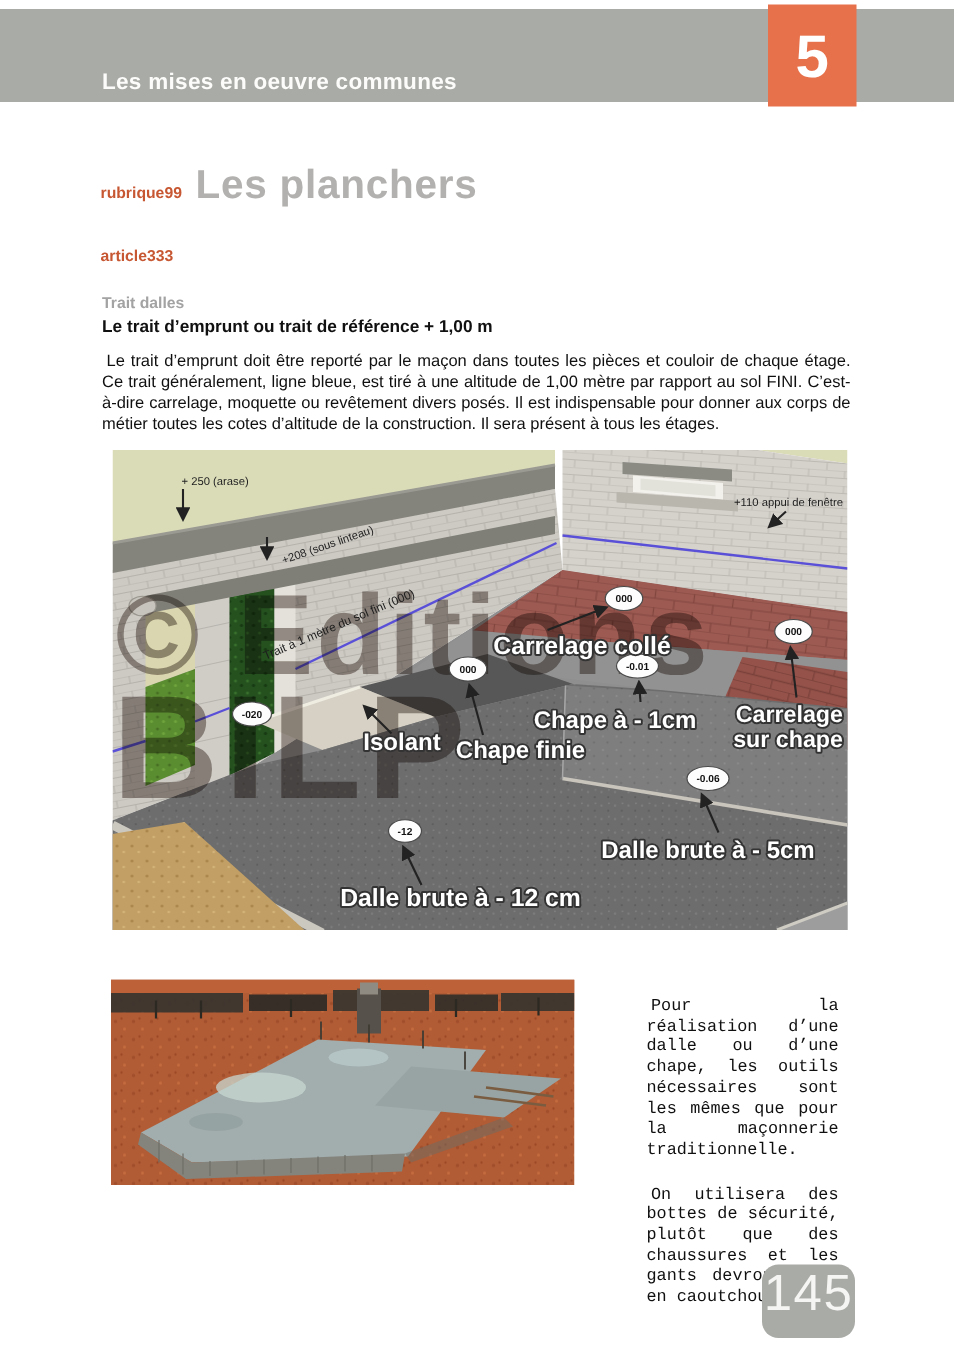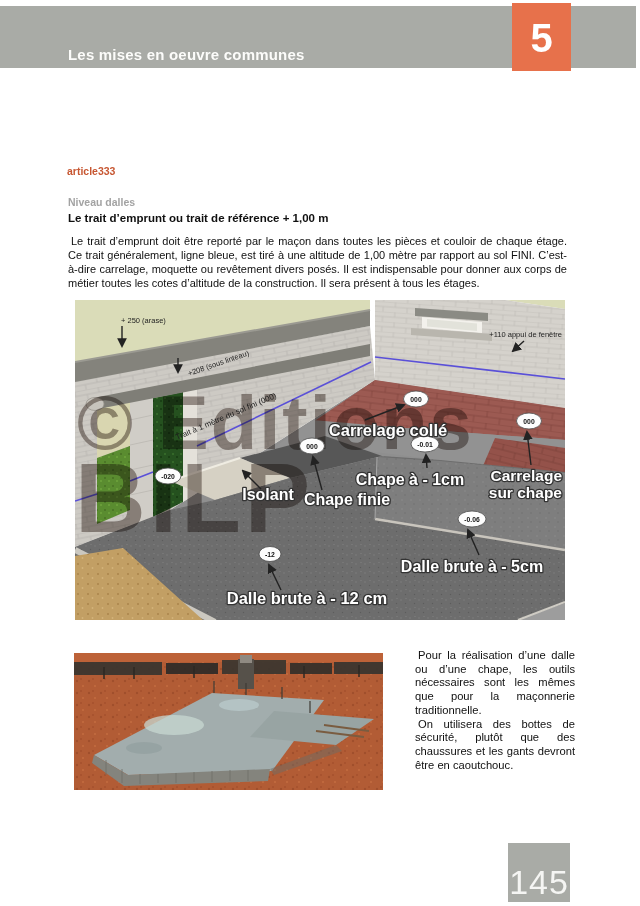--- a/index.html
+++ b/index.html
@@ -21,45 +21,49 @@
   .kicker{position:absolute;left:68px;top:196px;font-size:10.5px;font-weight:bold;color:#a3a3a3;}
   .intro-head{position:absolute;left:68px;top:212px;font-size:11.5px;font-weight:bold;color:#101010;text-align:center;}
   .intro-body{position:absolute;left:68px;top:235px;width:499px;font-size:11px;line-height:13.9px;
               color:#101010;text-align:justify;text-indent:3px;}
   
   .diagram{position:absolute;left:75px;top:300px;width:490px;height:320px;}
   .photo{position:absolute;left:74px;top:653px;width:309px;height:137px;}
   
   .aside{position:absolute;left:415px;top:649px;width:160px;font-size:11.2px;line-height:13.7px;
          color:#101010;text-align:justify;}
-  .aside p{margin:0;text-indent:3px;}
+  .aside p{margin:16px;text-indent:3px;font-family:Liberation Mono, monospace;}
   
   .footer{position:absolute;left:72px;top:858px;font-size:9px;line-height:11.5px;color:#9b9b9b;}
   .footer b{color:#8f8f8f;}
-  .pagenum-box{position:absolute;left:508px;top:843px;width:62px;height:59px;background:#a9aba6;
-               display:flex;align-items:flex-end;justify-content:center;}
+  .pagenum-box{position:absolute;left:508px;top:843px;width:62px;height:49px;background:#a9aba6;
+               display:flex;align-items:flex-start;justify-content:center;border-radius:11px;}
   .pagenum{color:#f5f5f3;font-size:34px;letter-spacing:1px;}
   svg text{font-family:"Liberation Sans",sans-serif;}
 </style>
 </head>
 <body>
 
 <div id="page">
 
   <div class="banner">
     <div class="banner-title">Les mises en oeuvre communes</div>
   </div>
   <div class="chapter-box">
     <div class="chapter-num">5</div>
   </div>
 
+  <div class="rubrique-row">
+    <span class="tag">rubrique99</span>
+    <span class="rubrique-title">Les planchers</span>
+  </div>
   <div class="article-row">
     <span class="tag">article333</span>
   </div>
-  <div class="kicker">Niveau dalles</div>
+  <div class="kicker">Trait dalles</div>
 
   <div class="intro-head">Le trait d’emprunt ou trait de référence + 1,00 m</div>
   <div class="intro-body">Le trait d’emprunt doit être reporté par le maçon dans toutes les pièces et couloir de chaque étage. Ce trait généralement, ligne bleue, est tiré à une altitude de 1,00 mètre par rapport au sol FINI. C’est-à-dire carrelage, moquette ou revêtement divers posés. Il est indispensable pour donner aux corps de métier toutes les cotes d’altitude de la construction. Il sera présent à tous les étages.</div>
 
   <svg class="diagram" viewBox="0 0 490 320" width="490" height="320">
     <defs>
       <marker id="ah" viewBox="0 0 10 10" refX="8" refY="5" markerWidth="7" markerHeight="7" orient="auto-start-reverse">
         <path d="M0,0 L10,5 L0,10 z" fill="#222"></path>
       </marker>
       <pattern id="pBlockL" width="24" height="10" patternUnits="userSpaceOnUse" patternTransform="rotate(-11)">

